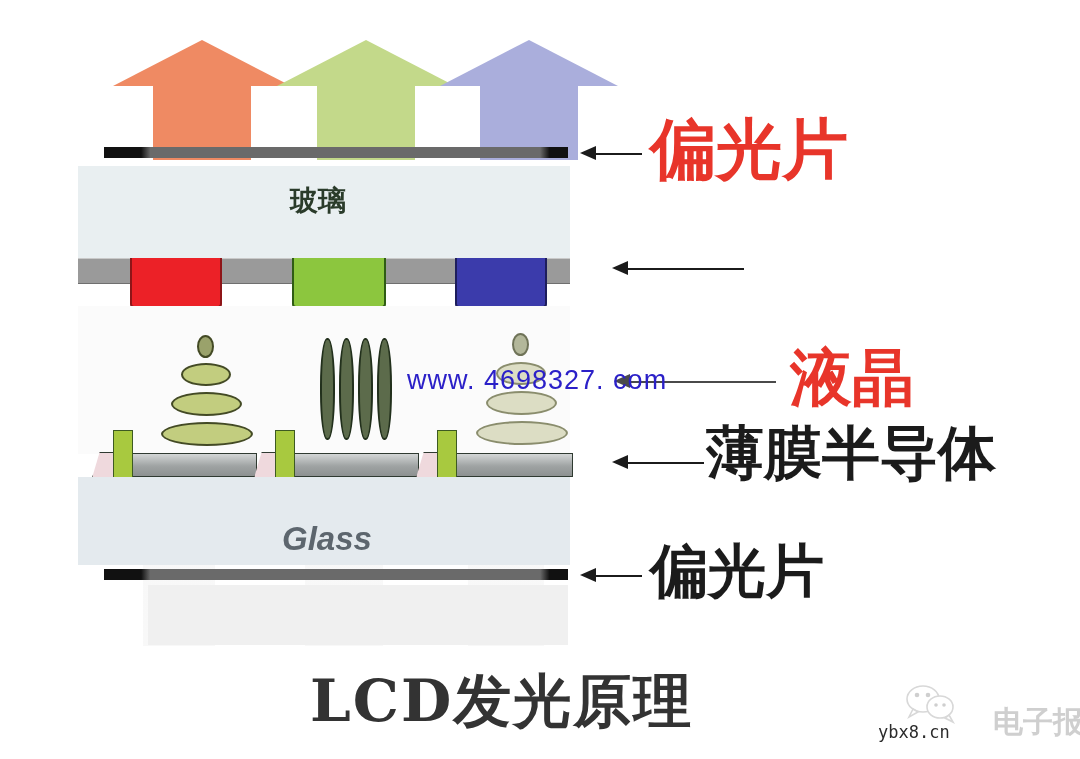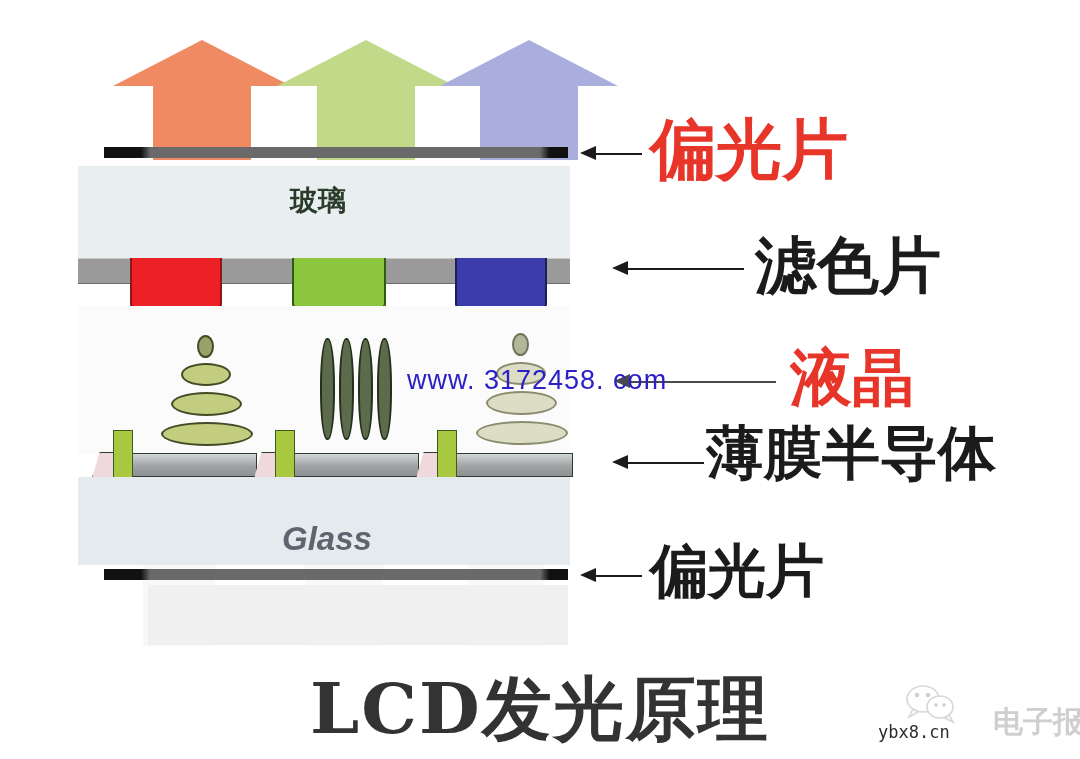--- a/index.html
+++ b/index.html
@@ -164,31 +164,30 @@
     <div class="ln" style="width:78px;"></div>
   </div>
 
   <div class="callout" style="left:580px;top:575px;width:62px;">
     <div class="hd"></div>
     <div class="ln" style="width:48px;"></div>
   </div>
 
   <div class="lbl lbl-cn red" style="left:650px;top:117px;font-size:66px;">偏光片</div>
 
-  <div class="lbl lbl-cn blk" style="left:755px;top:235px;font-size:62px;">滤色片</div>
 
   <div class="lbl lbl-cn blk" style="left:706px;top:424px;font-size:58px;">薄膜半导体</div>
 
   <div class="lbl lbl-cn red" style="left:790px;top:347px;font-size:62px;">液晶</div>
 
   <div class="lbl lbl-cn blk" style="left:650px;top:542px;font-size:58px;">偏光片</div>
 
-  <div class="wm" style="left:407px;top:365px;font-size:27px;">www. 3172458. com</div>
-
-  <div class="title" style="left:310px;top:663px;font-size:70px;letter-spacing:2px;">LCD发光原理</div>
+  <div class="wm" style="left:407px;top:365px;font-size:27px;">www. 4698327. com</div>
+
+  <div class="title" style="left:310px;top:663px;font-size:58px;letter-spacing:2px;">LCD发光原理</div>
 
   <div class="badge" style="left:905px;top:682px;width:170px;height:62px;">
     <svg style="position:absolute;left:0;top:2px;" width="52" height="40" viewBox="0 0 52 40">
       <ellipse cx="18" cy="15" rx="16" ry="13" fill="#ffffff" stroke="#d8d8d8" stroke-width="1.6"></ellipse>
       <path d="M8 25 L4 33 L13 28 Z" fill="#ffffff" stroke="#d8d8d8" stroke-width="1.6"></path>
       <circle cx="12" cy="11" r="2.3" fill="#cfcfcf"></circle>
       <circle cx="23" cy="11" r="2.3" fill="#cfcfcf"></circle>
       <ellipse cx="35" cy="23" rx="13" ry="11" fill="#ffffff" stroke="#d8d8d8" stroke-width="1.6"></ellipse>
       <path d="M44 31 L48 38 L40 34 Z" fill="#ffffff" stroke="#d8d8d8" stroke-width="1.6"></path>
       <circle cx="31" cy="21" r="1.8" fill="#cfcfcf"></circle>

